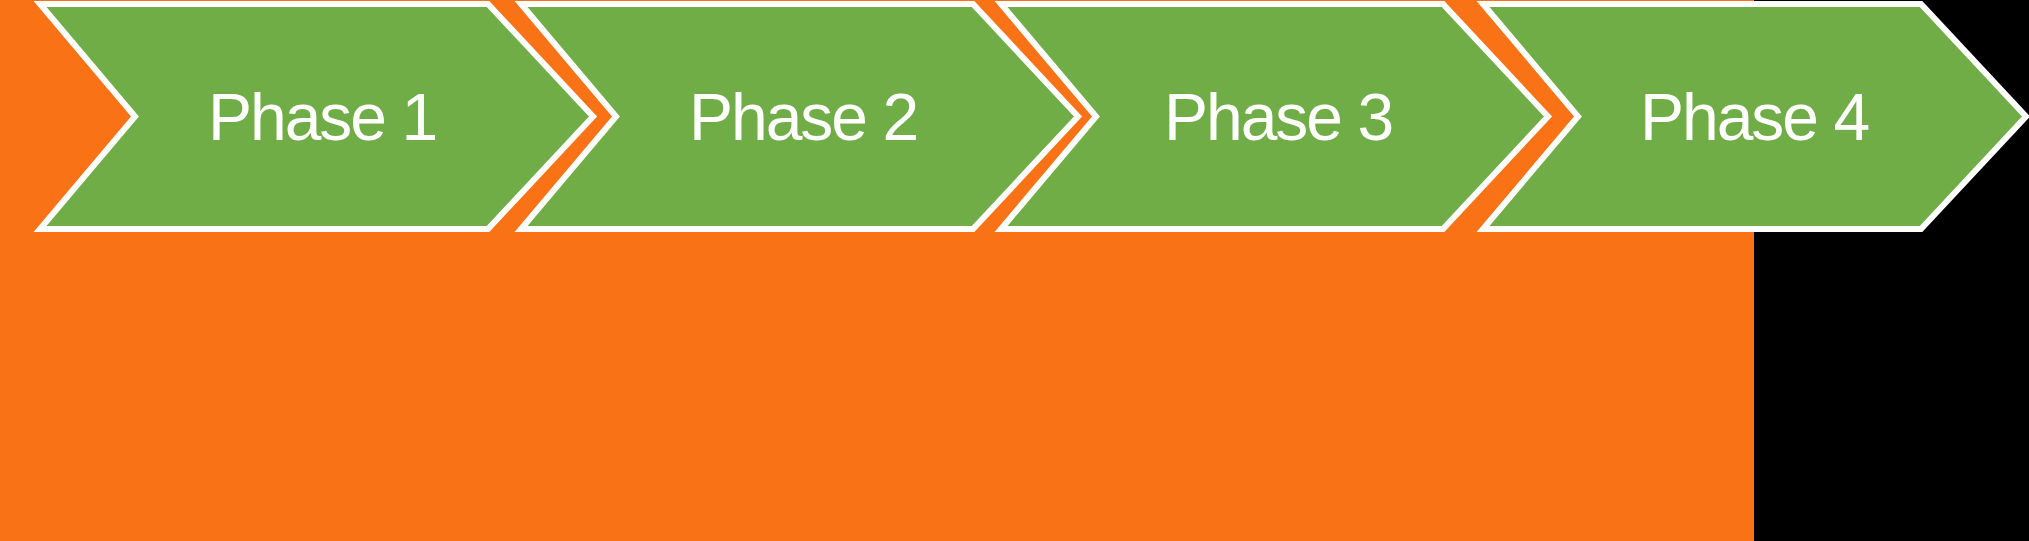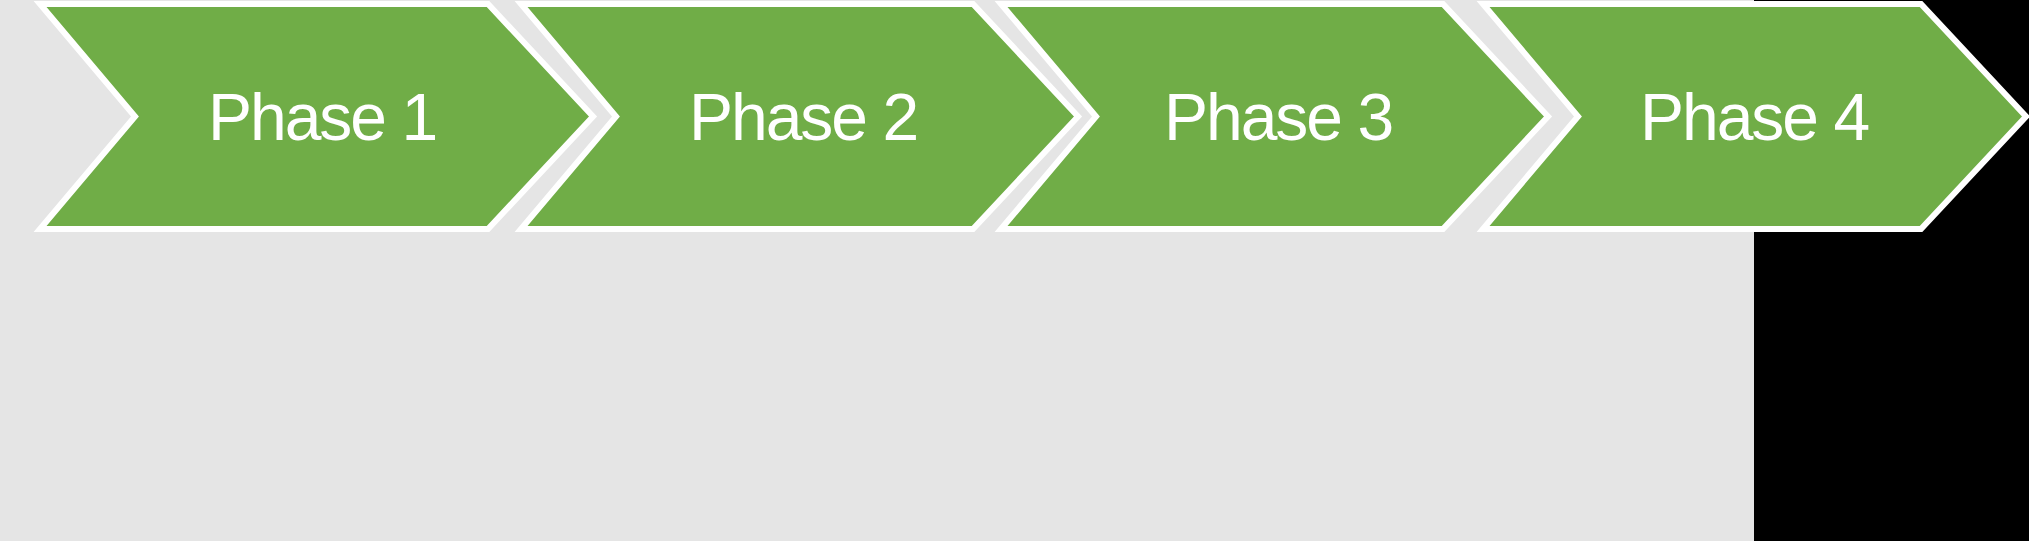--- a/index.html
+++ b/index.html
@@ -7,21 +7,21 @@
     padding: 0;
     background: #000000;
     width: 2029px;
     height: 541px;
     overflow: hidden;
   }
   .canvas {
     position: relative;
     width: 1754px;
     height: 541px;
-    background: #e5e5e5;
+    background: #f97316;
   }
   svg {
     display: block;
   }
   .phase-label {
     font-family: "Liberation Sans", "DejaVu Sans", sans-serif;
     font-size: 66px;
     font-weight: 400;
     letter-spacing: -2px;
     text-anchor: middle;

